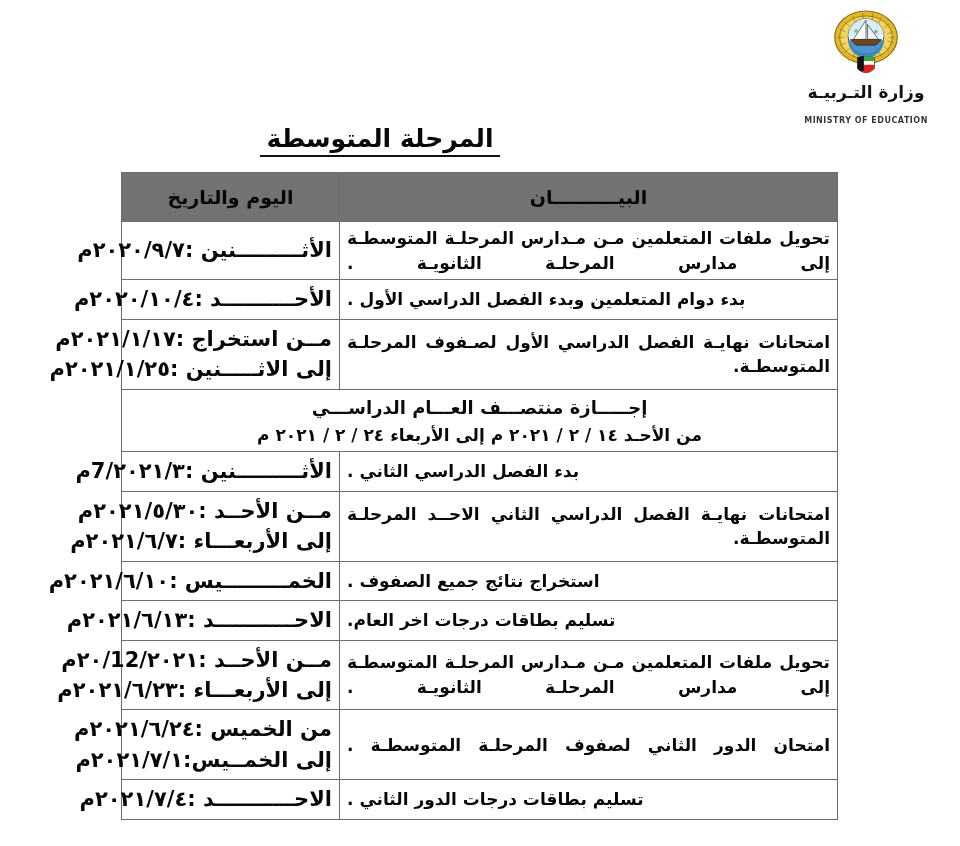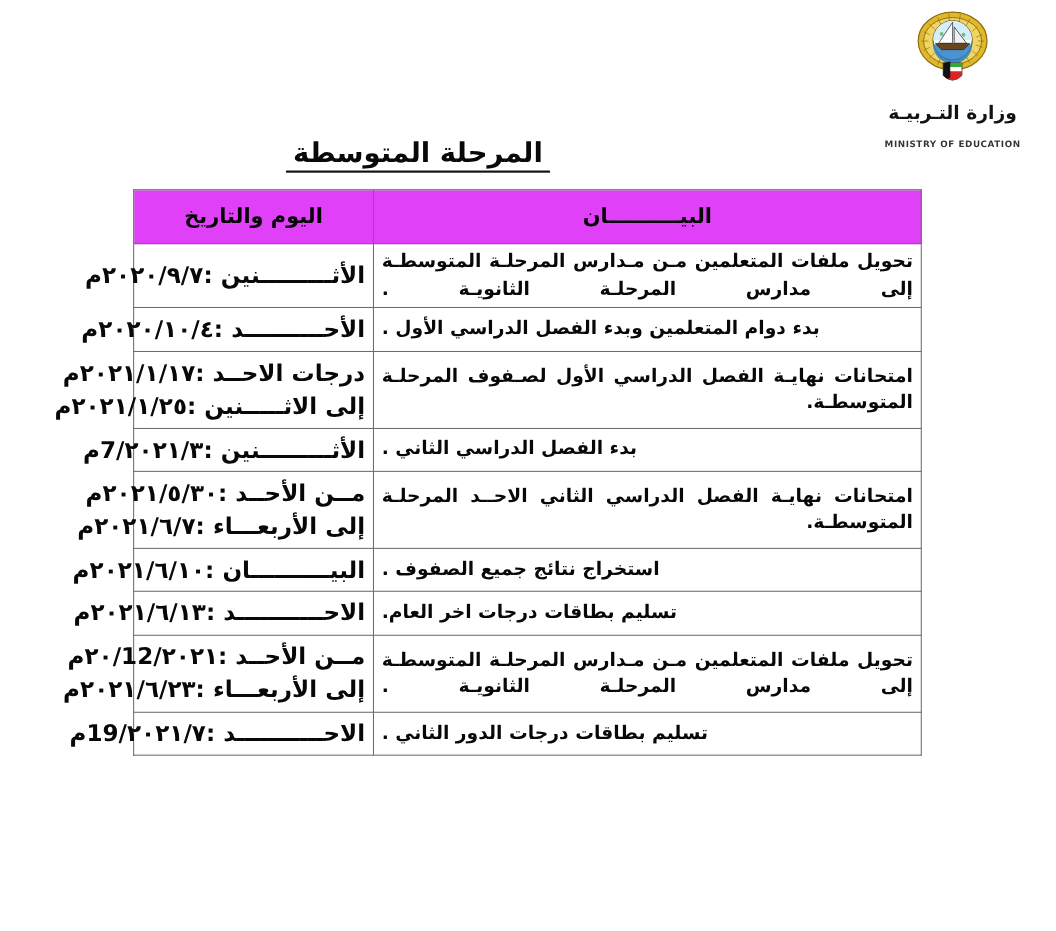--- a/index.html
+++ b/index.html
@@ -26,21 +26,21 @@
     text-align: center;
     direction: rtl;
   }
   .emblem {
     width: 72px;
     height: 74px;
     margin: 0 auto;
     display: block;
   }
   .ministry-ar {
-    margin-top: 14px;
+    margin-top: 3px;
     font-size: 17px;
     font-weight: 700;
     letter-spacing: 1px;
     color: #1b1b1b;
     line-height: 1.15;
     white-space: nowrap;
   }
   .ministry-en {
     margin-top: 13px;
     font-size: 8px;
@@ -84,21 +84,21 @@
     table-layout: fixed;
     background: #ffffff;
   }
   table.sched th,
   table.sched td {
     border: 1px solid #6e6e6e;
     padding: 4px 7px;
     vertical-align: middle;
   }
   thead th {
-    background: #d946ef;
+    background: #737373;
     height: 40px;
     font-size: 19px;
     font-weight: 700;
     color: #0f0f0f;
     text-align: center;
     border-color: #5d5d5d;
   }
   col.col-statement { width: 498px; }
   col.col-date      { width: 218px; }
 
@@ -218,57 +218,70 @@
         </tr>
         <tr>
           <td class="statement">بدء دوام المتعلمين وبدء الفصل الدراسي الأول .</td>
           <td class="date">
             <span class="date-line"><span class="lbl">الأحــــــــــد :</span><span class="val"> ٢٠٢٠/١٠/٤م</span></span>
           </td>
         </tr>
         <tr>
           <td class="statement just">امتحانات نهايـة الفصل الدراسي الأول لصـفوف المرحلـة المتوسطـة.</td>
           <td class="date">
-            <span class="date-line"><span class="lbl">درجات الاحــد :</span><span class="val"> ٢٠٢١/١/١٧م</span></span>
+            <span class="date-line"><span class="lbl">مــن استخراج :</span><span class="val"> ٢٠٢١/١/١٧م</span></span>
             <span class="date-line"><span class="lbl">إلى الاثـــــنين :</span><span class="val"> ٢٠٢١/١/٢٥م</span></span>
+          </td>
+        </tr>
+        <tr>
+          <td class="holiday" colspan="2">
+            <div class="holiday-title">إجـــــازة منتصـــف العـــام الدراســـي</div>
+            <div class="holiday-range">من الأحـد ١٤ / ٢ / ٢٠٢١ م إلى الأربعاء ٢٤ / ٢ / ٢٠٢١ م</div>
           </td>
         </tr>
         <tr>
           <td class="statement">بدء الفصل الدراسي الثاني .</td>
           <td class="date">
             <span class="date-line"><span class="lbl">الأثـــــــــنين :</span><span class="val"> ٢٠٢١/٣/7م</span></span>
           </td>
         </tr>
         <tr>
           <td class="statement just">امتحانات نهايـة الفصل الدراسي الثاني الاحــد المرحلـة المتوسطـة.</td>
           <td class="date">
             <span class="date-line"><span class="lbl">مــن الأحــد :</span><span class="val"> ٢٠٢١/٥/٣٠م</span></span>
             <span class="date-line"><span class="lbl">إلى الأربعـــاء :</span><span class="val"> ٢٠٢١/٦/٧م</span></span>
           </td>
         </tr>
         <tr>
           <td class="statement">استخراج نتائج جميع الصفوف .</td>
           <td class="date">
-            <span class="date-line"><span class="lbl">البيــــــــــان :</span><span class="val"> ٢٠٢١/٦/١٠م</span></span>
+            <span class="date-line"><span class="lbl">الخمـــــــــيس :</span><span class="val"> ٢٠٢١/٦/١٠م</span></span>
           </td>
         </tr>
         <tr>
           <td class="statement">تسليم بطاقات درجات اخر العام.</td>
           <td class="date">
             <span class="date-line"><span class="lbl">الاحـــــــــــد :</span><span class="val"> ٢٠٢١/٦/١٣م</span></span>
           </td>
         </tr>
         <tr>
           <td class="statement just">تحويل ملفات المتعلمين مـن مـدارس المرحلـة المتوسطـة إلى مدارس المرحلـة الثانويـة .</td>
           <td class="date">
             <span class="date-line"><span class="lbl">مــن الأحــد :</span><span class="val"> ٢٠٢١/12/٢٠م</span></span>
             <span class="date-line"><span class="lbl">إلى الأربعـــاء :</span><span class="val"> ٢٠٢١/٦/٢٣م</span></span>
           </td>
         </tr>
         <tr>
+          <td class="statement just">امتحان الدور الثاني لصفوف المرحلـة المتوسطـة .</td>
+          <td class="date">
+            <span class="date-line"><span class="lbl">من الخميس :</span><span class="val"> ٢٠٢١/٦/٢٤م</span></span>
+            <span class="date-line"><span class="lbl">إلى الخمــيس:</span><span class="val"> ٢٠٢١/٧/١م</span></span>
+          </td>
+        </tr>
+        <tr>
           <td class="statement">تسليم بطاقات درجات الدور الثاني .</td>
           <td class="date">
-            <span class="date-line"><span class="lbl">الاحـــــــــــد :</span><span class="val"> ٢٠٢١/٧/19م</span></span>
+            <span class="date-line"><span class="lbl">الاحـــــــــــد :</span><span class="val"> ٢٠٢١/٧/٤م</span></span>
           </td>
         </tr>
       </tbody>
   </table>
 </div>
 
 </body></html>

